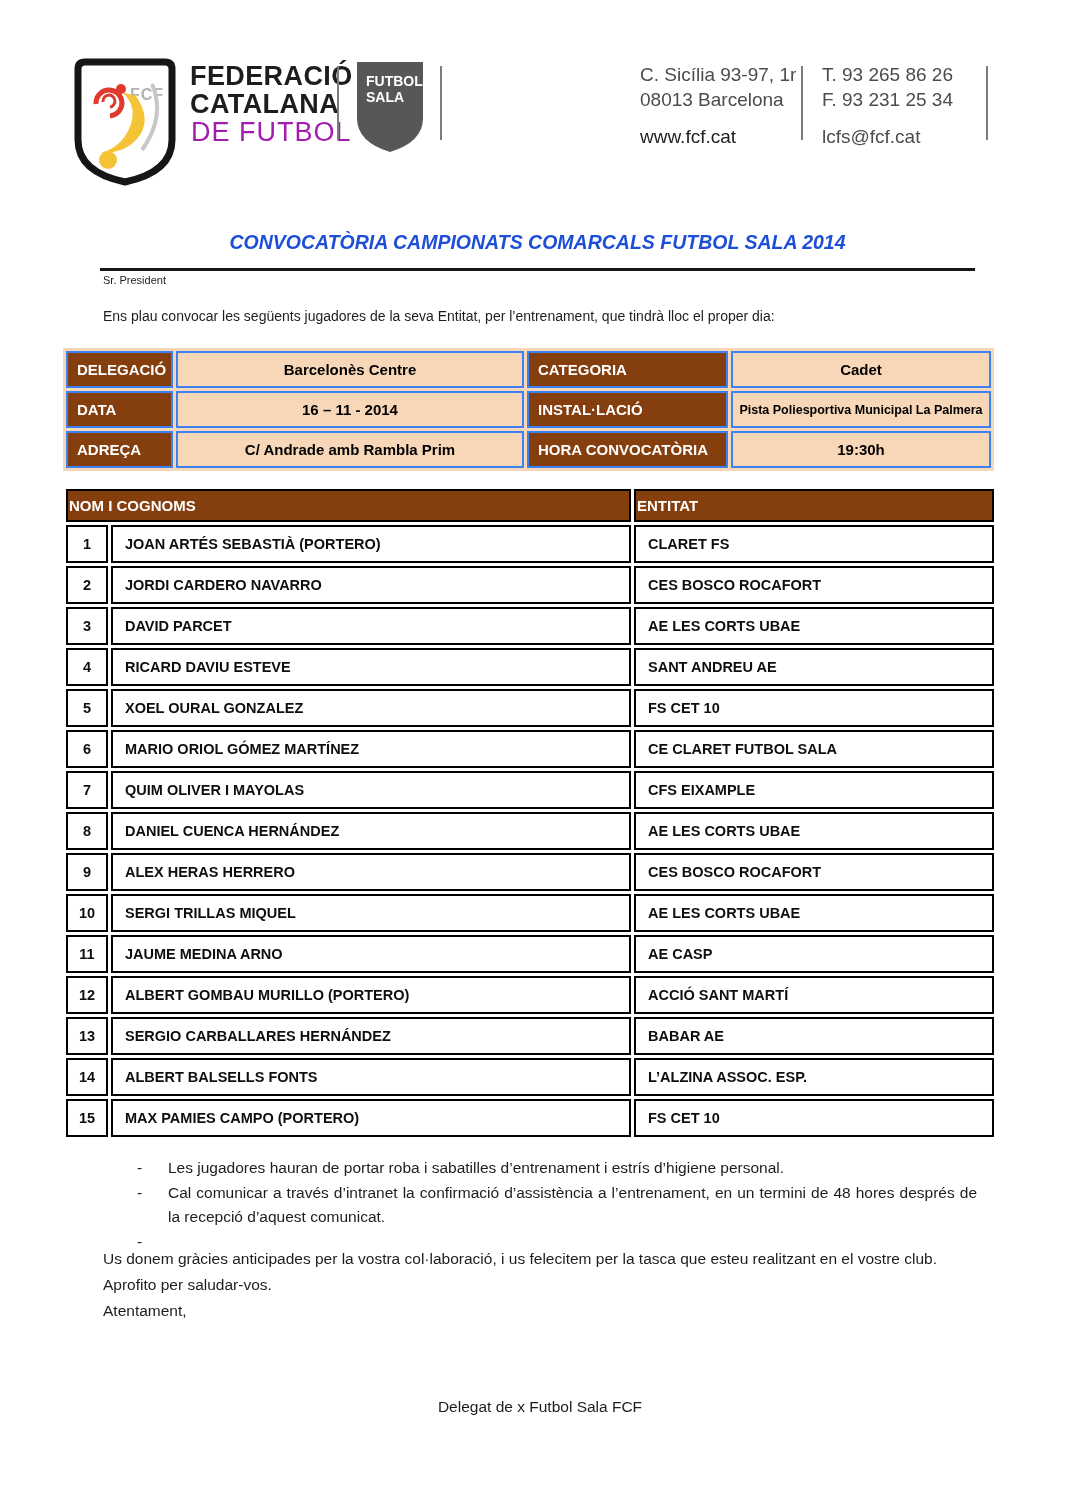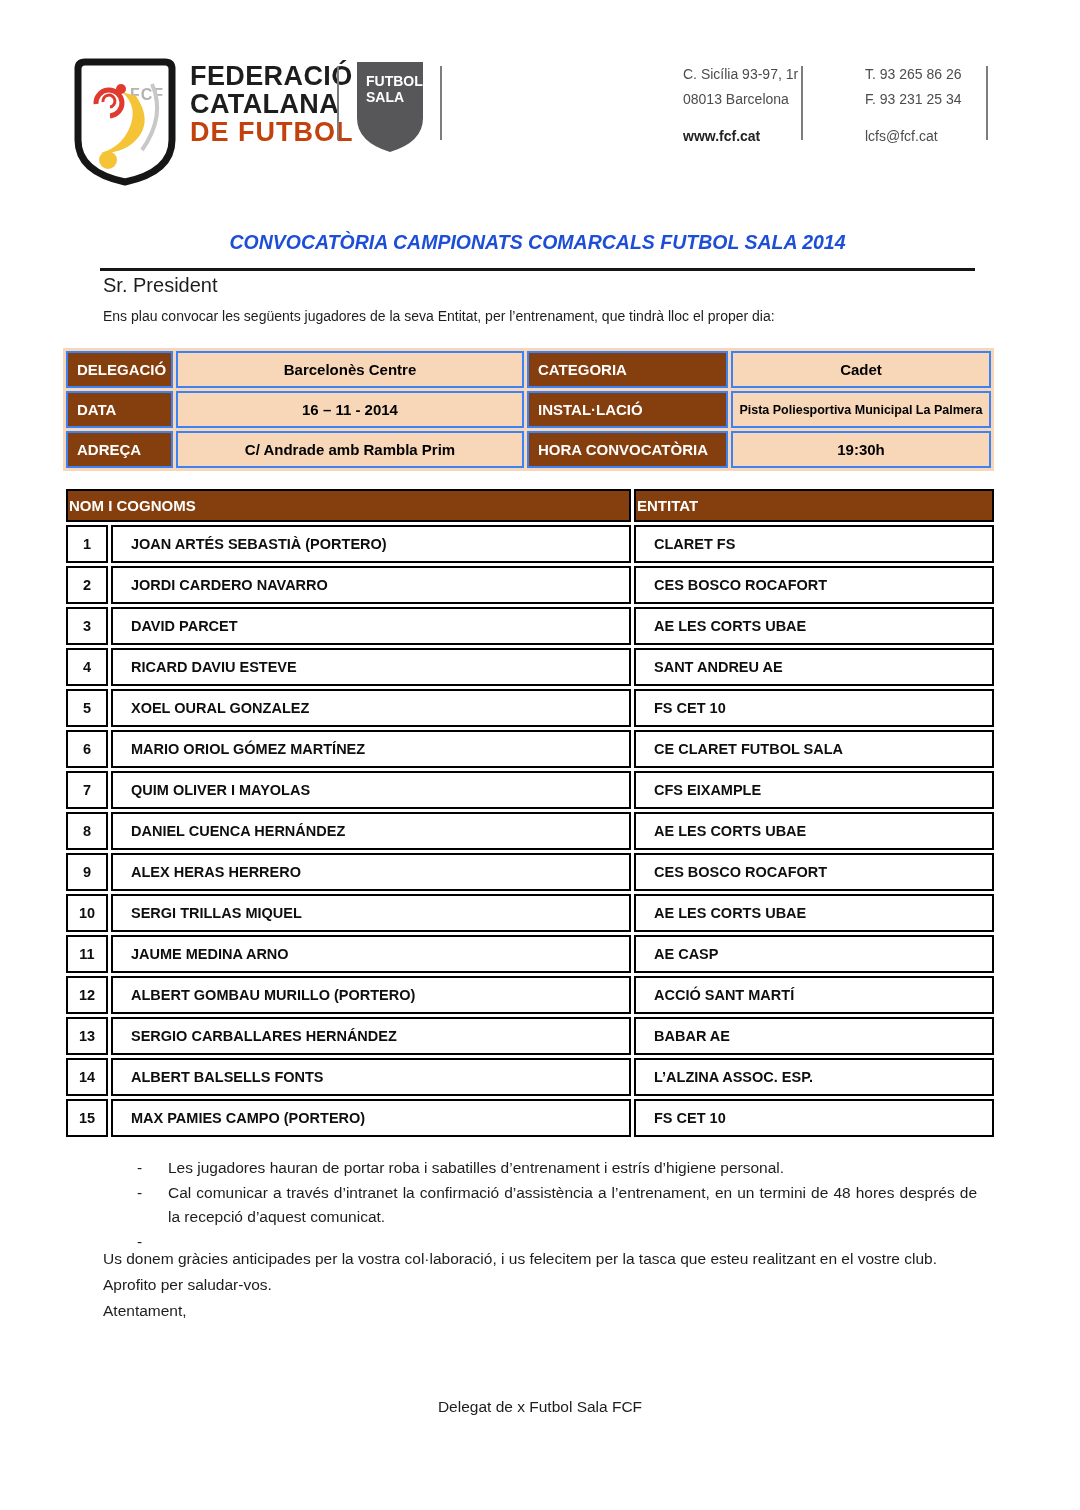--- a/index.html
+++ b/index.html
@@ -5,52 +5,52 @@
   html,body { margin:0; padding:0; background:#e8e8e8; }
   .page {
     position:relative; width:1080px; height:1510px; margin:0 auto;
     background:#ffffff; overflow:hidden;
     font-family:"Liberation Sans", sans-serif; color:#1d1d1d;
   }
 
   
   .logo { position:absolute; left:72px; top:56px; }
   .org-name { position:absolute; left:190px; top:62px; font-weight:700; font-size:27px; line-height:28px; letter-spacing:0.4px; color:#1d1d1d; }
-  .org-name .line3 { color:#c2410c; font-weight:700; letter-spacing:1px; }
+  .org-name .line3 { color:#a21caf; font-weight:400; letter-spacing:1px;text-align:center; }
   .vdiv { position:absolute; top:66px; height:74px; width:2px; background:#7d7d7d; }
   .vdiv.d1 { left:337px; } .vdiv.d2 { left:440px; } .vdiv.d4 { left:801px; } .vdiv.d5 { left:986px; }
   .badge { position:absolute; left:353px; top:60px;text-decoration:underline; }
-  .contact { position:absolute; top:62px; font-size:14px; line-height:25px; color:#4c4c4c;margin-left:43px; }
+  .contact { position:absolute; top:62px; font-size:19px; line-height:25px; color:#4c4c4c; }
   .contact.col-a { left:640px; } .contact.col-b { left:822px; }
   .contact .gapline { margin-top:12px; }
-  .contact .web { font-weight:700; color:#222; }
+  .contact .web { font-weight:400; color:#222; }
 
   
   .doc-title { position:absolute; left:100px; top:231px; width:875px; text-align:center;
     font-size:19.5px; font-weight:700; color:#1d4ed8; padding-bottom:14px; border-bottom:3px solid #161616;font-style:italic; }
-  .salutation { position:absolute; left:103px; top:274px; font-size:20px; }
+  .salutation { position:absolute; left:103px; top:274px; font-size:11px; }
   .intro { position:absolute; left:103px; top:308px; font-size:14px; }
 
   
   table { border-collapse:separate; border-spacing:3px; table-layout:fixed; }
   .info-table { position:absolute; left:63px; top:348px; background:#F8D7B8; }
   .info-table td { border:2px solid #3b82f6; height:31px; font-weight:700; font-size:15px; vertical-align:middle; }
   .info-table td.lbl { background:#853F0F; color:#ffffff; padding-left:9px; }
   .info-table td.val { background:#F8D7B8; color:#000000; text-align:center; }
   .info-table td.val-small { font-size:12.5px; }
   .info-table col.c1 { width:107px; } .info-table col.c2 { width:348px; }
   .info-table col.c3 { width:201px; } .info-table col.c4 { width:260px; }
 
   
   .players-table { position:absolute; left:63px; top:486px; background:#ffffff; }
   .players-table td, .players-table th { border:2px solid #000; vertical-align:middle; }
   .players-table th { background:#853F0F; color:#ffffff; font-weight:700; font-size:15px; height:27px; text-align:left; }
   .players-table td { height:32px; font-weight:700; font-size:14.5px; color:#0e0e0e; background:#fff; }
   .players-table td.num { text-align:center; }
-  .players-table td.name, .players-table td.ent { padding-left:18px; }
+  .players-table td.name, .players-table td.ent { padding-left:12px; }
   .players-table col.cn { width:42px; } .players-table col.cname { width:520px; } .players-table col.cent { width:360px; }
 
   
   .notes { position:absolute; left:137px; top:1156px; width:840px; }
   .note-row { display:flex; font-size:15.5px; line-height:24.5px; color:#1d1d1d; }
   .note-dash { width:31px; flex:none; }
   .note-text { flex:1; }
   .note-row.justify .note-text { text-align:justify; }
   .closing { position:absolute; left:103px; top:1246px; width:874px; font-size:15.5px; line-height:26px; }
   .closing .p1 { margin:0; text-align:justify; }

